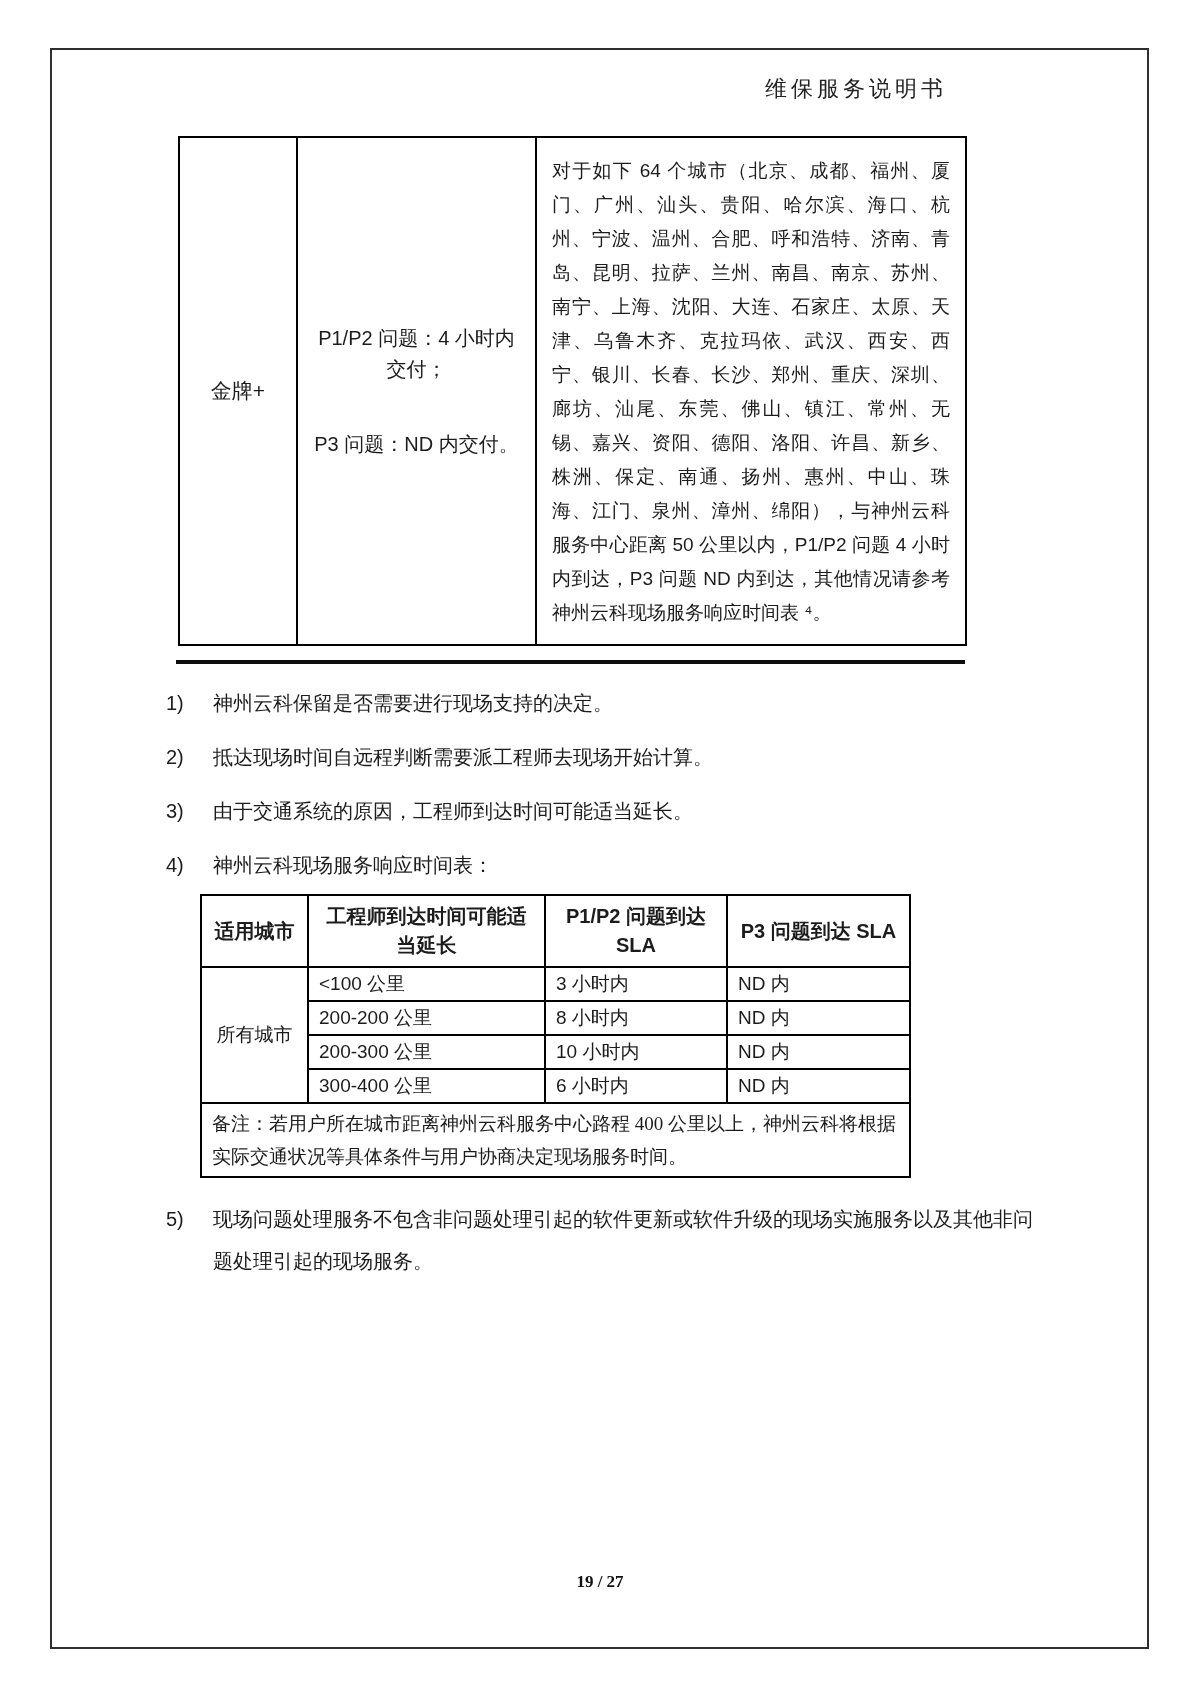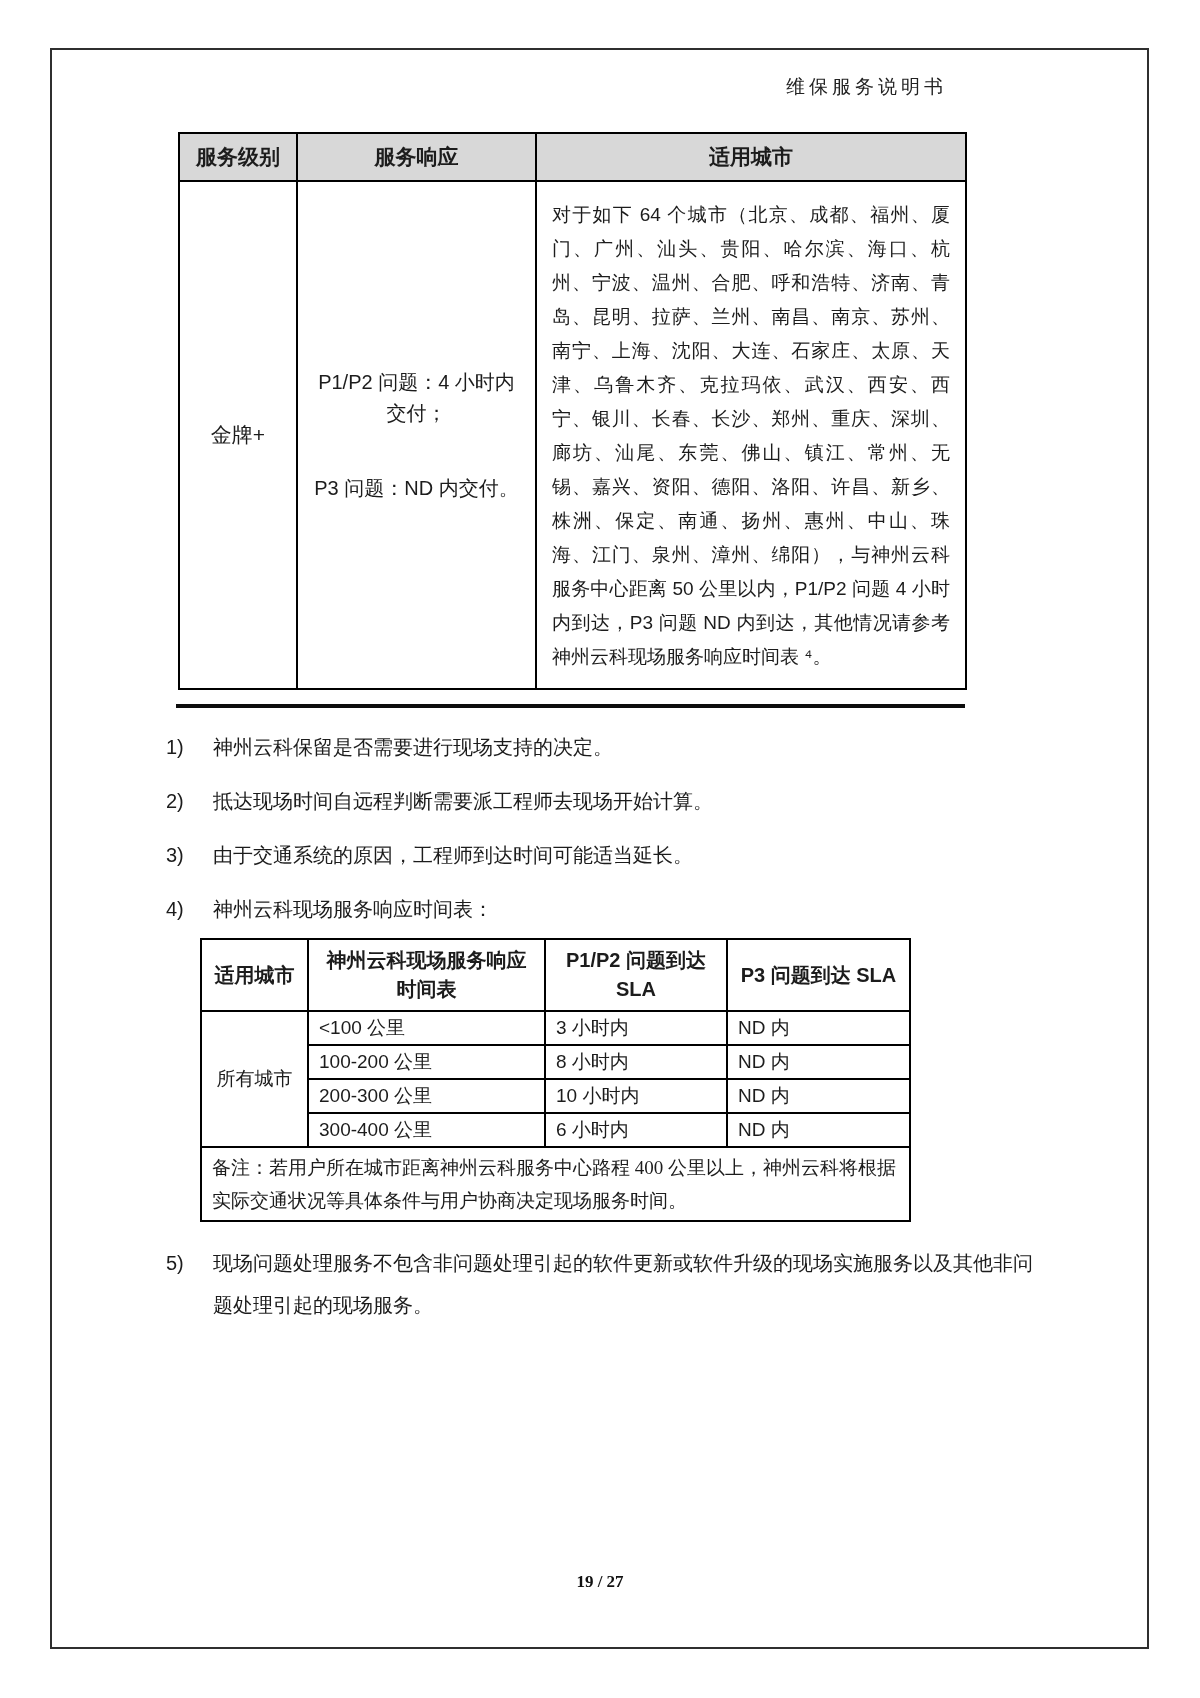--- a/index.html
+++ b/index.html
@@ -4,21 +4,21 @@
 <style>
   * { margin:0; padding:0; box-sizing:border-box; }
   html,body { background:#fff; }
   body { font-family:"Liberation Sans", sans-serif; color:#1c1c1c; }
   .page { position:relative; width:1200px; height:1698px; background:#fff; overflow:hidden; }
   .page-border { position:absolute; left:50px; top:48px; width:1099px; height:1601px;
                  border:2px solid #2f2f2f; }
   .content { position:absolute; left:166px; top:74px; width:869px; }
 
   .doc-header { text-align:right; font-family:"Liberation Serif","DejaVu Serif",serif;
-                font-size:19px; letter-spacing:4px; color:#222; padding-right:88px; }
+                font-size:22px; letter-spacing:4px; color:#222; padding-right:88px; }
 
   
   table.service { border-collapse:collapse; margin:32px 0 0 12px; width:787px;
                   table-layout:fixed; }
   table.service, table.service th, table.service td { border:2px solid #000; }
   table.service th { background:#d8d8d8; font-weight:bold; font-size:21px; height:48px;
                      text-align:center; vertical-align:middle; }
   .col-level { width:118px; } .col-resp { width:239px; } .col-cities { width:430px; }
   td.level-cell { text-align:center; vertical-align:middle; font-size:21px; }
   td.resp-cell { vertical-align:middle; padding:10px 14px; }
@@ -61,25 +61,20 @@
 
     <div class="doc-header">维保服务说明书</div>
 
     <table class="service">
       <colgroup>
           <col class="col-level">
           <col class="col-resp">
           <col class="col-cities">
         </colgroup>
       <tbody>
-          <tr>
-        <th>服务级别</th>
-        <th>服务响应</th>
-        <th>适用城市</th>
-      </tr>
       <tr>
         <td class="level-cell">金牌+</td>
         <td class="resp-cell">
           <div class="resp-inner">
             <div>P1/P2 问题：4 小时内交付；</div>
             <div>P3 问题：ND 内交付。</div>
           </div>
         </td>
         <td class="cities-cell">
           <div class="cities-text">对于如下 64 个城市（北京、成都、福州、厦门、广州、汕头、贵阳、哈尔滨、海口、杭州、宁波、温州、合肥、呼和浩特、济南、青岛、昆明、拉萨、兰州、南昌、南京、苏州、南宁、上海、沈阳、大连、石家庄、太原、天津、乌鲁木齐、克拉玛依、武汉、西安、西宁、银川、长春、长沙、郑州、重庆、深圳、廊坊、汕尾、东莞、佛山、镇江、常州、无锡、嘉兴、资阳、德阳、洛阳、许昌、新乡、株洲、保定、南通、扬州、惠州、中山、珠海、江门、泉州、漳州、绵阳），与神州云科服务中心距离 50 公里以内，P1/P2 问题 4 小时内到达，P3 问题 ND 内到达，其他情况请参考神州云科现场服务响应时间表 ⁴。</div>
@@ -111,32 +106,32 @@
     <table class="sla">
       <colgroup>
           <col class="sla-c1">
           <col class="sla-c2">
           <col class="sla-c3">
           <col class="sla-c4">
         </colgroup>
       <tbody>
           <tr>
         <th>适用城市</th>
-        <th>神州云科现场服务响应时间表</th>
+        <th>工程师到达时间可能适当延长</th>
         <th>P1/P2 问题到达 SLA</th>
         <th>P3 问题到达 SLA</th>
       </tr>
       <tr>
         <td class="city-scope" rowspan="4">所有城市</td>
         <td>&lt;100 公里</td>
         <td>3 小时内</td>
         <td>ND 内</td>
       </tr>
       <tr>
-        <td>100-200 公里</td>
+        <td>200-200 公里</td>
         <td>8 小时内</td>
         <td>ND 内</td>
       </tr>
       <tr>
         <td>200-300 公里</td>
         <td>10 小时内</td>
         <td>ND 内</td>
       </tr>
       <tr>
         <td>300-400 公里</td>

